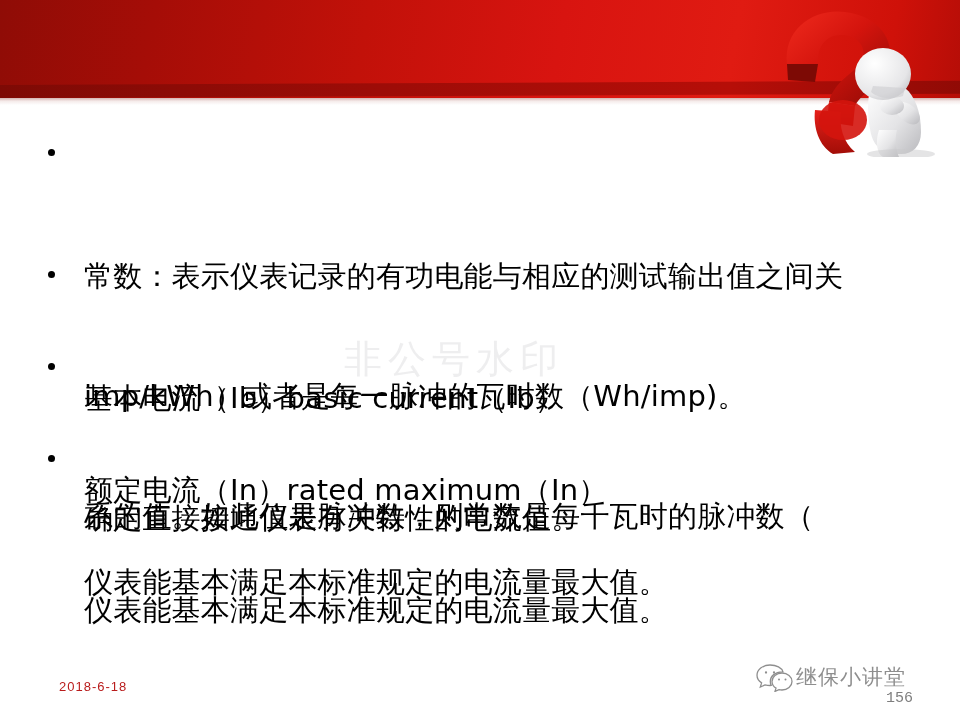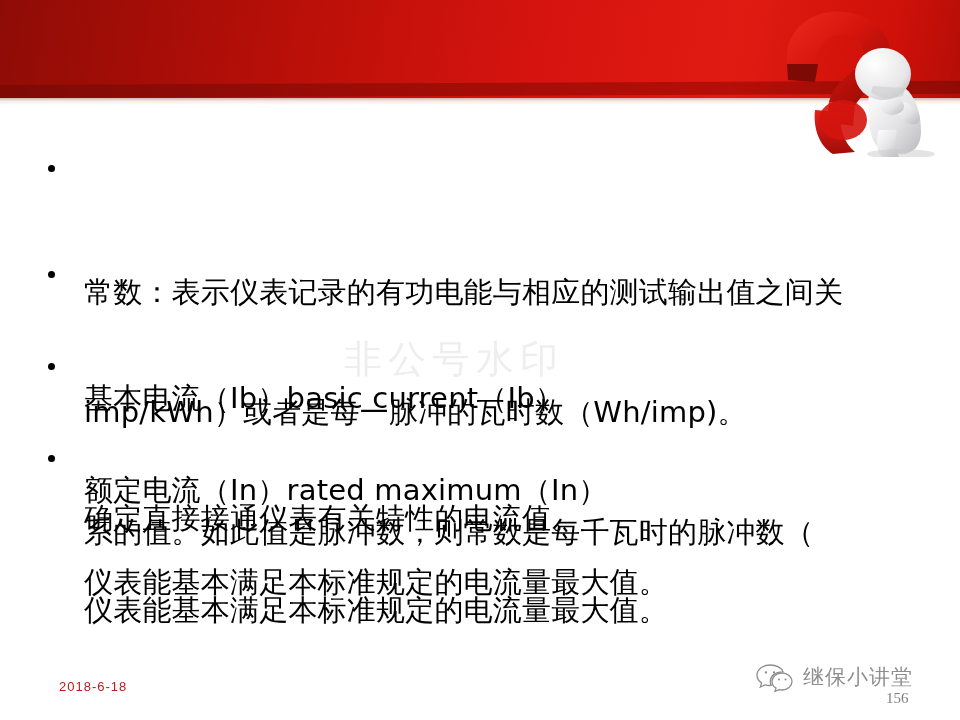--- a/index.html
+++ b/index.html
@@ -90,21 +90,21 @@
   .bullet-block .btext {
     display: block;
     margin-left: 40px;
     text-indent: 0;
   }
   .bullet-block .cont {
     display: block;
     margin-left: 40px;
   }
 
-  #b1 { top: 152px; }
+  #b1 { top: 136px; }
   #b2 { top: 258px; }
   #b3 { top: 350px; }
   #b4 { top: 442px; }
 
   
   .watermark {
     position: absolute;
     left: 344px;
     top: 334px;
     font-size: 38px;
@@ -128,30 +128,29 @@
     z-index: 7;
   }
 
   .page-num {
     position: absolute;
     left: 886px;
     top: 690px;
     font-size: 15px;
     color: #7e7e7e;
     z-index: 7;
-    font-family: Liberation Serif, serif;
+    font-family: Liberation Mono, monospace;
   }
 
   .brand {
     position: absolute;
     left: 756px;
     top: 662px;
     display: flex;
     align-items: center;
-    gap: 7px;
     z-index: 8;
     opacity: 0.62;
   }
   .brand-name {
     font-size: 21px;
     color: #4a4a4a;
     font-family: "DejaVu Sans", "Liberation Sans", sans-serif;
     letter-spacing: 1px;
   }
   .wechat-icon { width: 40px; height: 30px; display: block; }

